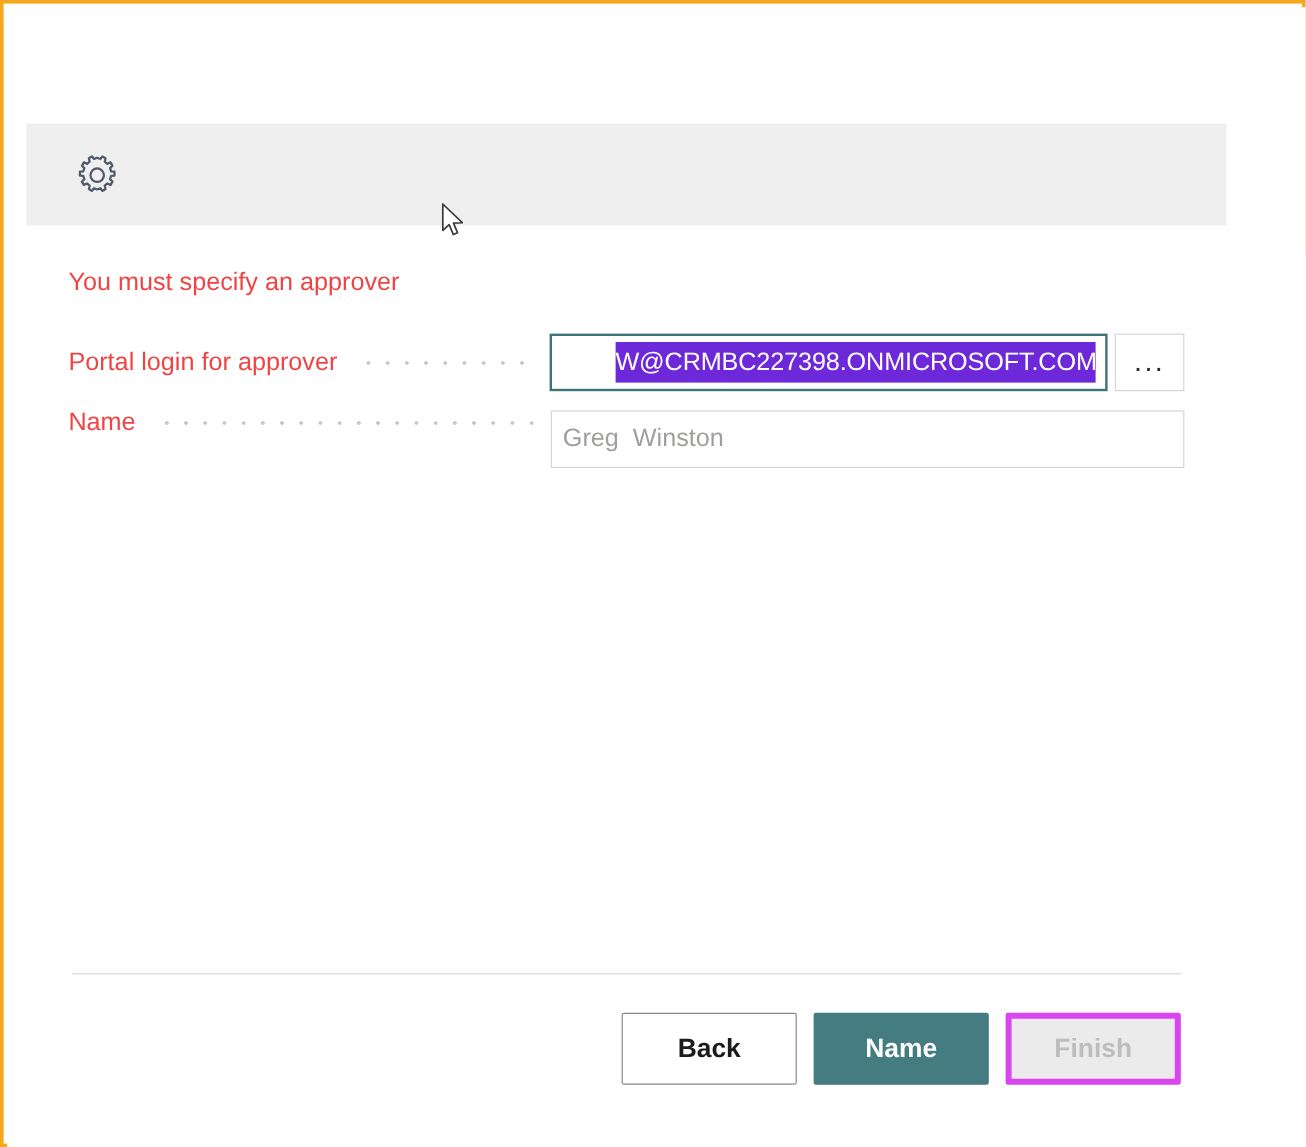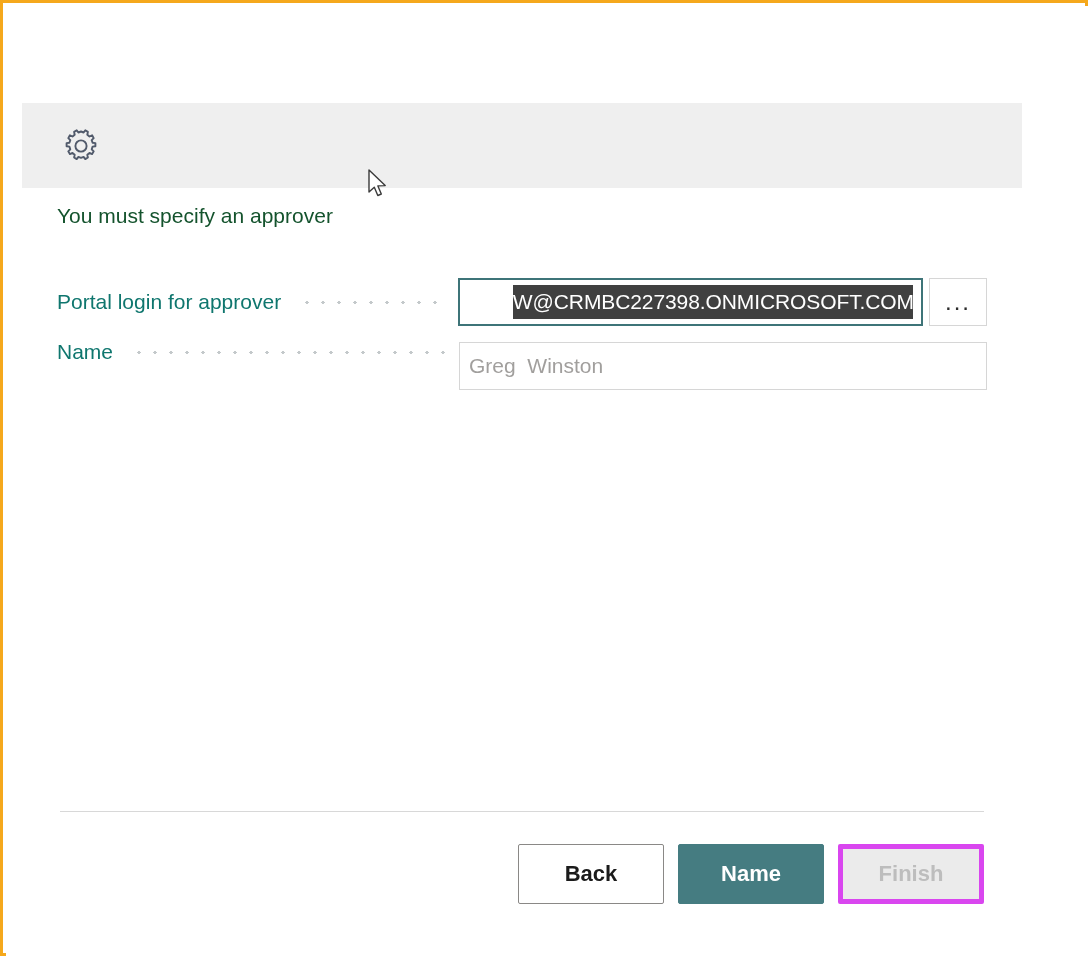--- a/index.html
+++ b/index.html
@@ -107,41 +107,41 @@
   
   .content {
     position: absolute;
     left: 0;
     top: 182px;
     right: 0;
   }
   .message {
     position: absolute;
     left: 51px;
-    top: 16px;
+    top: 36px;
     font-size: 21px;
-    color: #14532d;
+    color: #ef4444;
     white-space: nowrap;
   }
 
   
   .field-row {
     position: absolute;
     left: 51px;
     width: 930px;
     height: 48px;
     display: flex;
     align-items: center;
   }
   .field-row.row-login { top: 90px; }
   .field-row.row-name  { top: 140px; }
 
   .field-label {
     font-size: 21px;
-    color: #0f766e;
+    color: #ef4444;
     white-space: nowrap;
     flex: 0 0 auto;
     padding-right: 12px;
   }
   .leader {
     flex: 1 1 auto;
     height: 21px;
     min-width: 10px;
     background-image: radial-gradient(circle, #c4c9cb 1.6px, transparent 1.7px);
     background-size: 16px 21px;
@@ -178,21 +178,21 @@
   .input-name  { width: 528px; margin-top: 27px; }
 
   
   .sel-wrap {
     width: 100%;
     overflow: hidden;
     display: flex;
     justify-content: flex-end;
   }
   .sel-text {
-    background: #404040;
+    background: #6d28d9;
     color: #ffffff;
     font-size: 21px;
     line-height: 30px;
     padding: 2px 0 2px 0;
     white-space: nowrap;
     margin-right: -1px;
     letter-spacing: -0.1px;
   }
 
   .placeholder-text {

